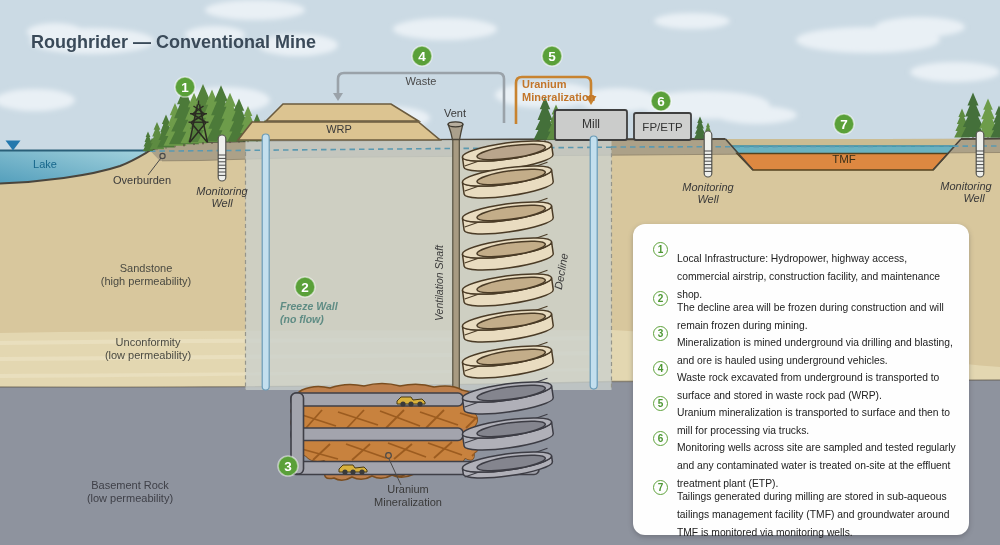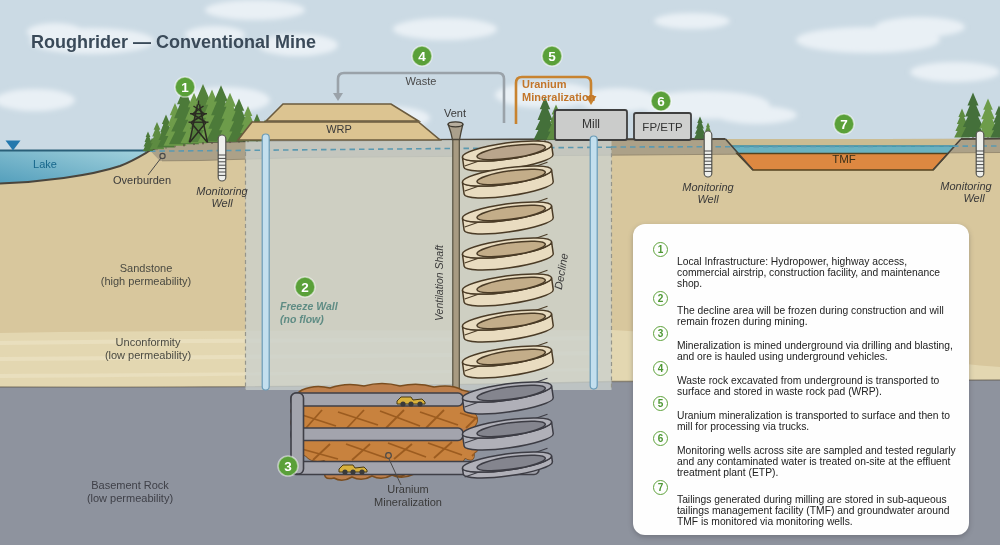--- a/index.html
+++ b/index.html
@@ -1,20 +1,20 @@
 <!DOCTYPE html>
 <html><head>
 <meta charset="utf-8">
 <style>
 html,body{margin:0;padding:0;width:1000px;height:545px;overflow:hidden;background:#cbdae4;font-family:"Liberation Sans",sans-serif;}
 #stage{position:absolute;left:0;top:0;width:1000px;height:545px;}
 #infobox{position:absolute;left:633px;top:224px;width:336px;height:311px;background:#fefefe;border-radius:12px;box-shadow:0 2px 5px rgba(60,60,70,.35);}
 .item{position:absolute;left:0;width:336px;}
 .item .num{position:absolute;left:20px;top:0px;width:13px;height:13px;border:1.6px solid #5fa33c;border-radius:50%;color:#4c9632;font-size:10px;font-weight:bold;text-align:center;line-height:13px;}
-.item .txt{position:absolute;left:44px;top:14px;width:285px;font-size:10.3px;line-height:11px;color:#222;}
+.item .txt{position:absolute;left:44px;top:8px;width:285px;font-size:10.3px;line-height:18px;color:#222;}
 </style>
 </head>
 <body>
 <svg id="stage" width="1000" height="545" viewBox="0 0 1000 545">
 
 <rect x="0" y="0" width="1000" height="545" fill="#cbdae4"></rect>
 <defs>
       <filter id="blur1" x="-40%" y="-40%" width="180%" height="180%">
         <feGaussianBlur stdDeviation="2.5"></feGaussianBlur>
       </filter>

